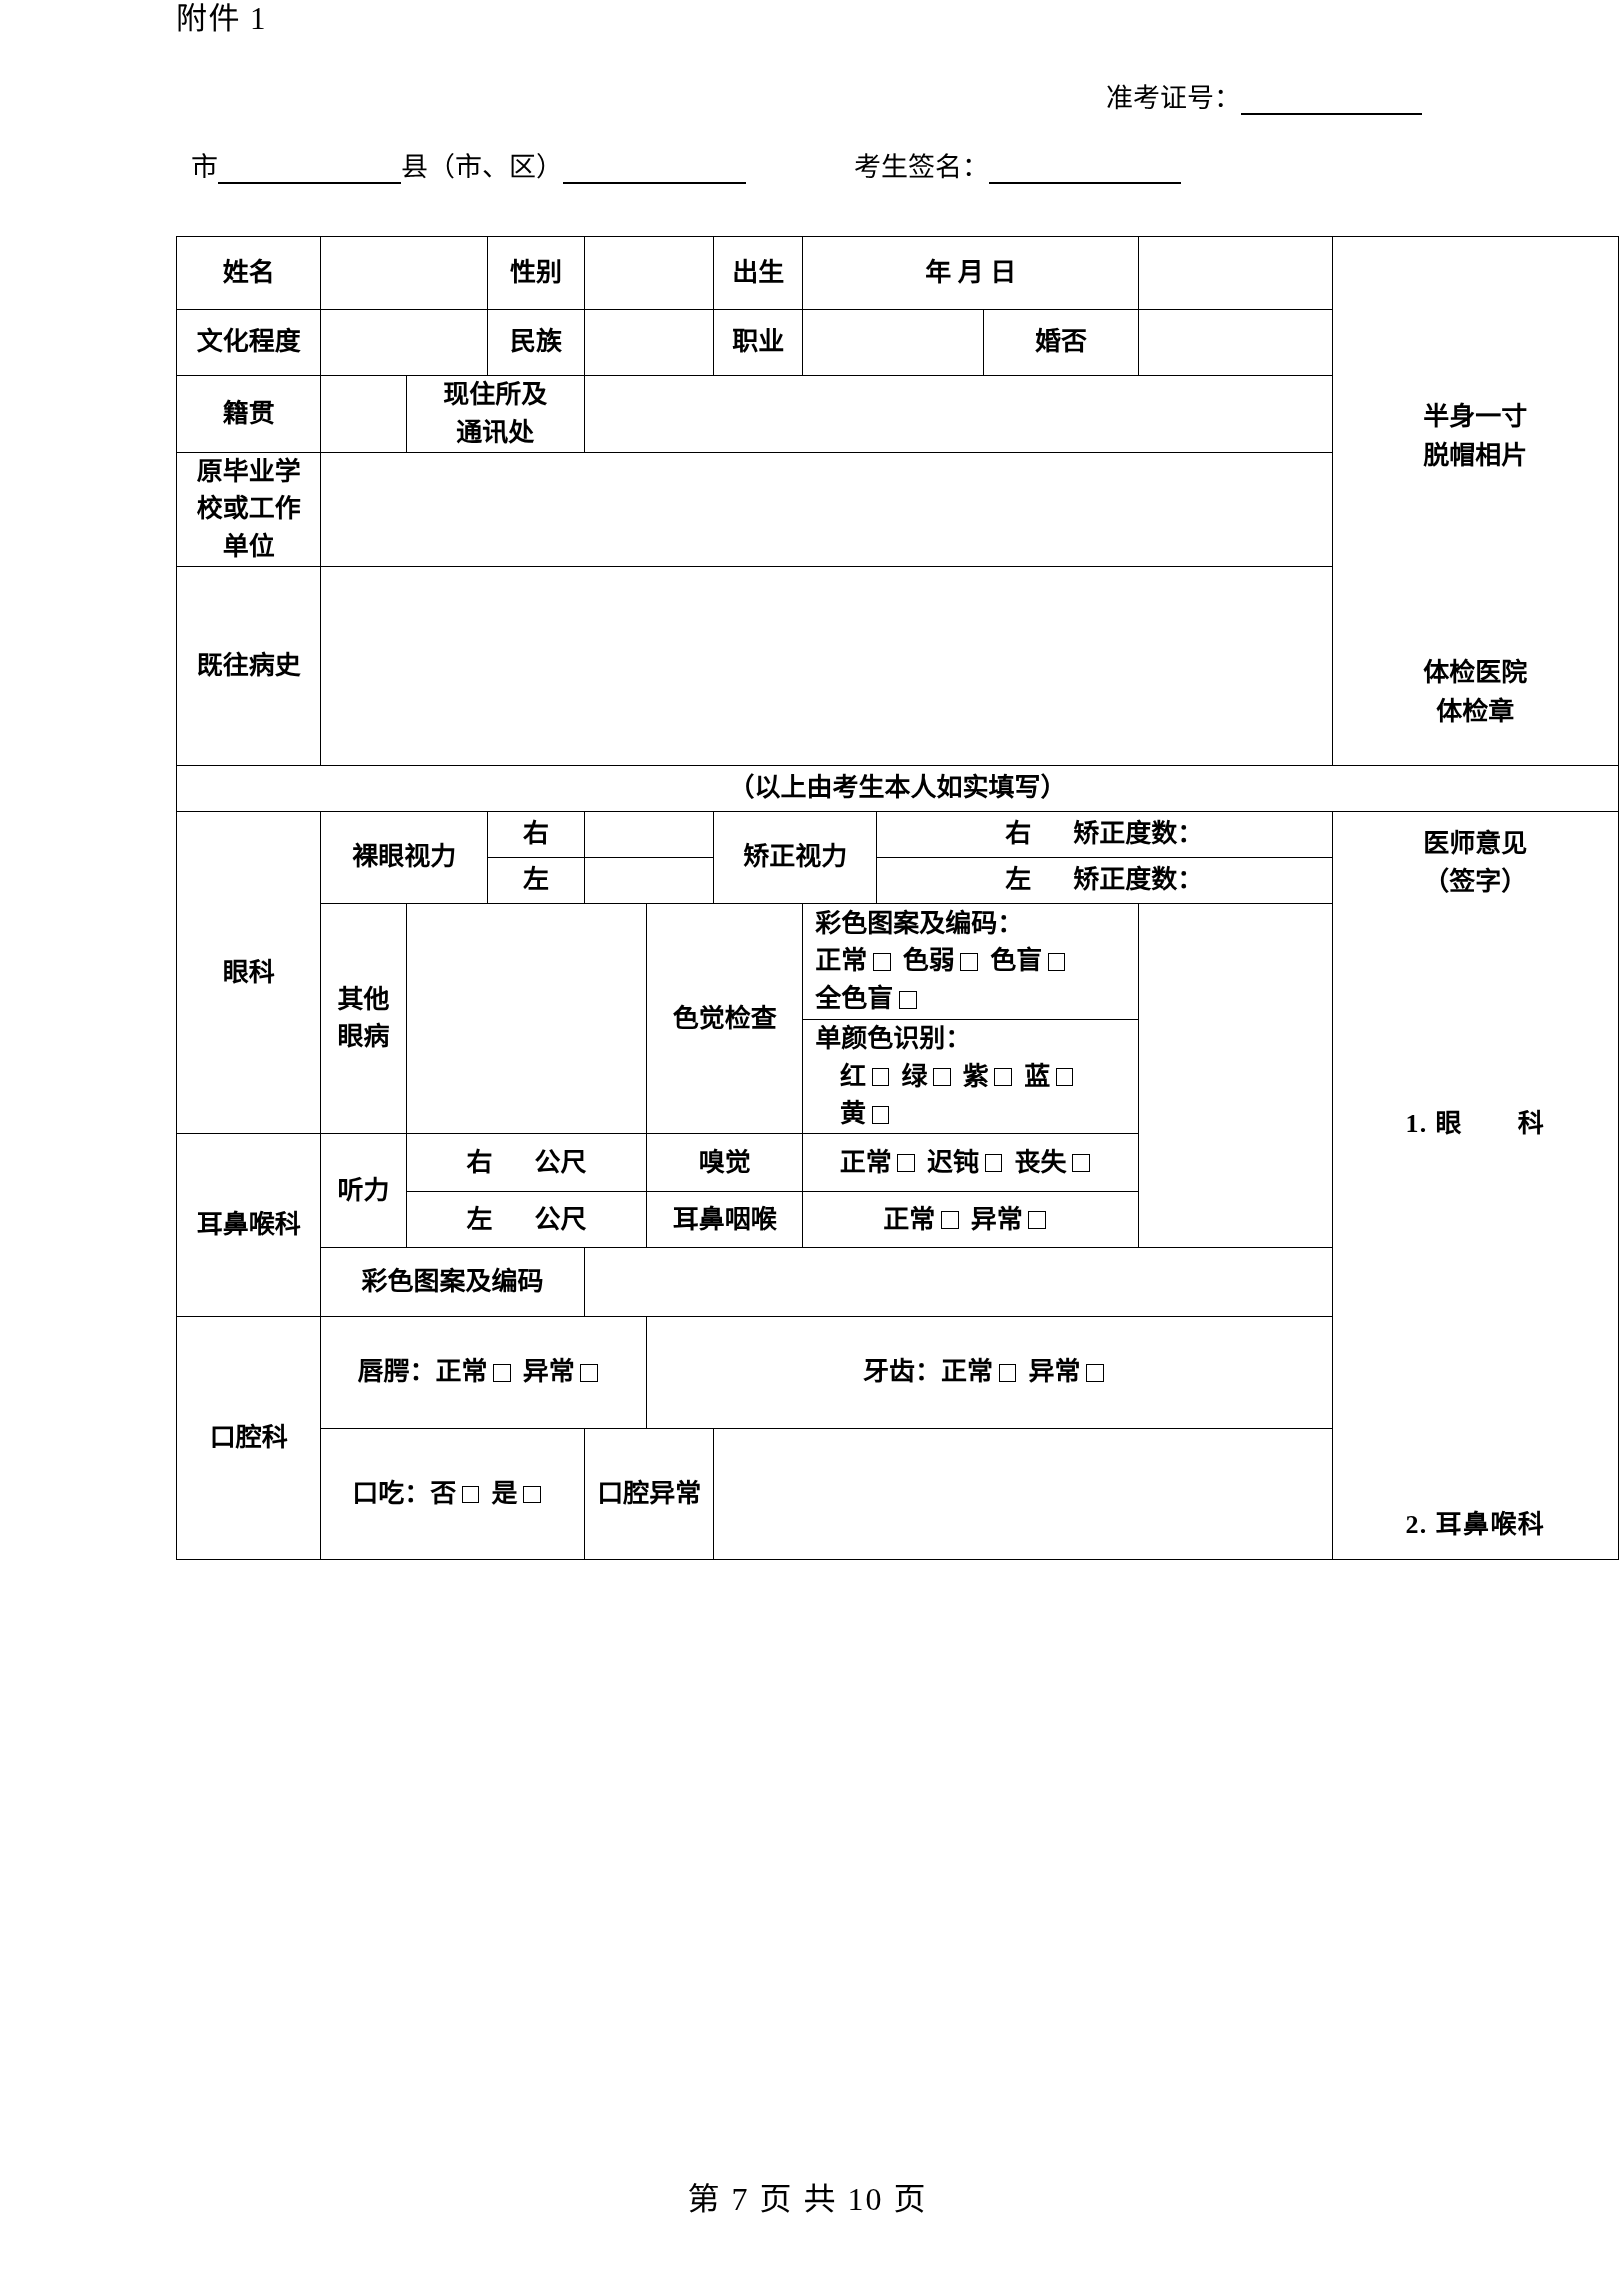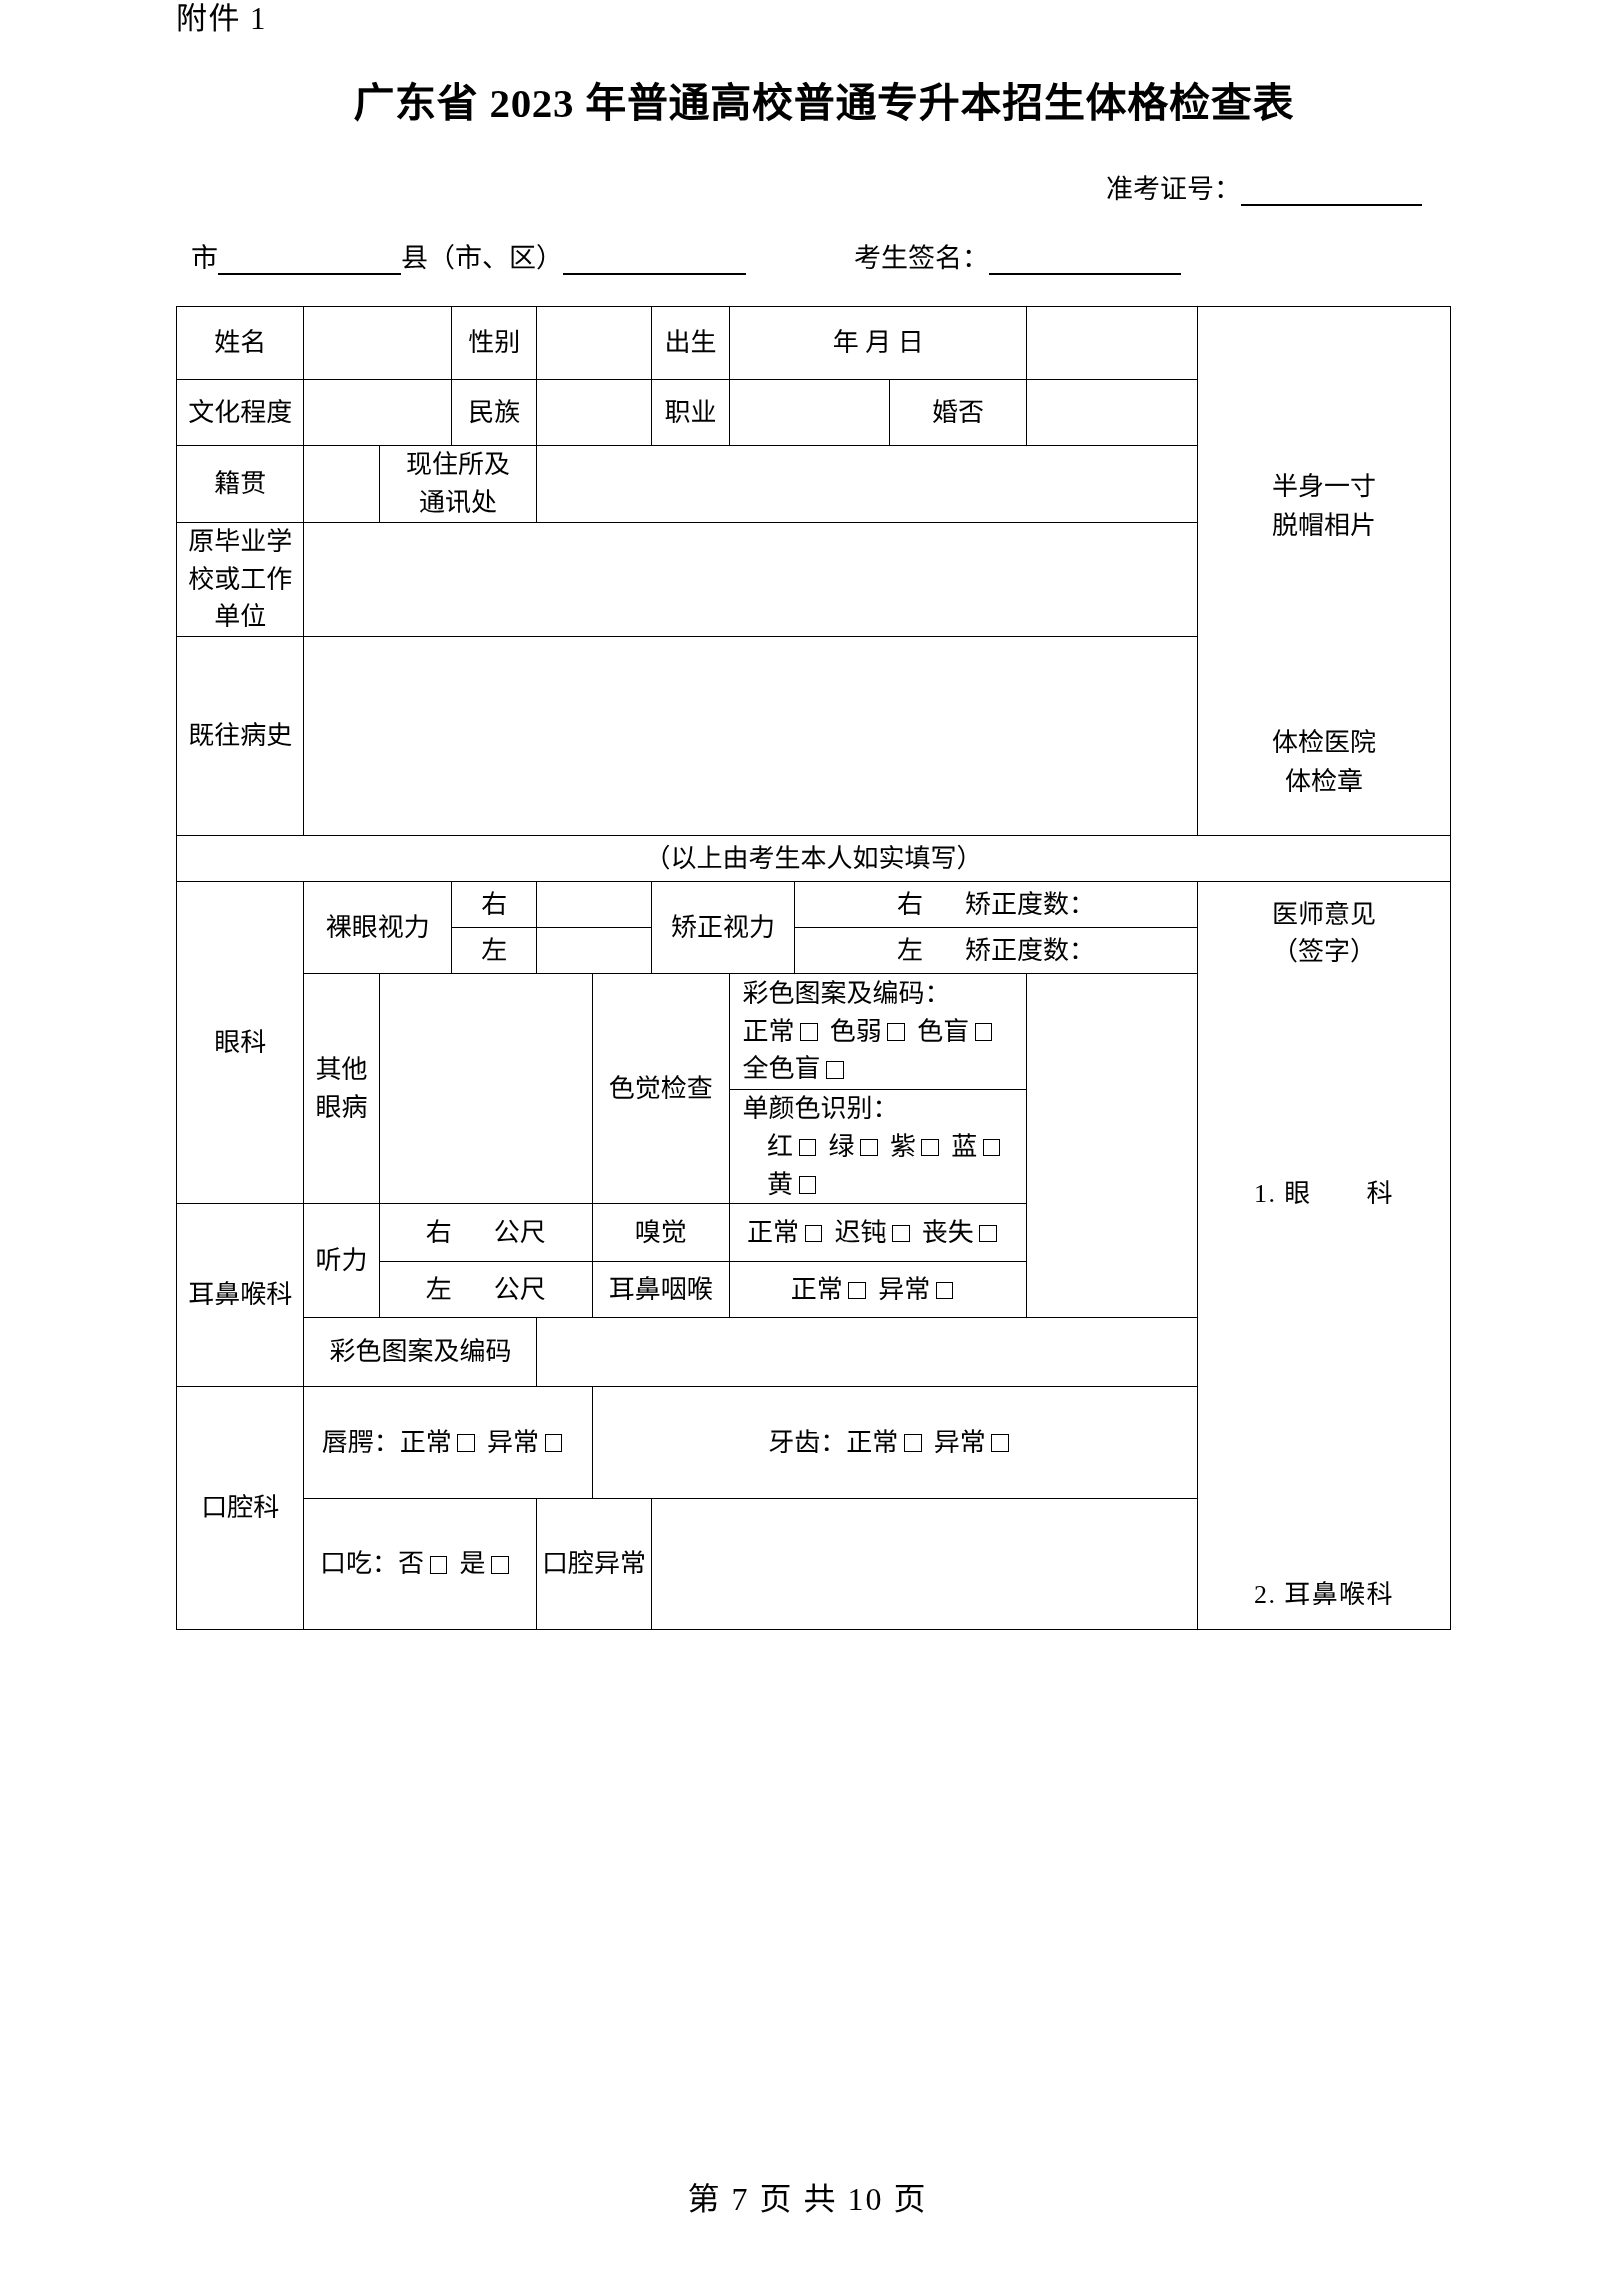--- a/index.html
+++ b/index.html
@@ -65,24 +65,25 @@
     display: flex;
     align-items: flex-end;
     padding-left: 15px;
   }
   .region-row .seg { white-space: nowrap; }
   .region-row .spacer-lg { width: 108px; }
 
   
   table.form {
     border-collapse: collapse;
-    width: 1275px;
-    margin-top: 31px;
+    width: 1443px;
+    margin-top: 52px;
     table-layout: fixed;
     font-size: 26px;
+    font-weight: bold;
   }
   table.form td {
     border: 1.4px solid #000000;
     padding: 0;
     text-align: center;
     vertical-align: middle;
     line-height: 1.45;
     font-size: 26px;
   }
   td.lt { text-align: left; padding-left: 13.6px; }
@@ -138,21 +139,20 @@
   }
 </style>
 </head>
 <body>
 
 <div class="page">
   <div class="sheet">
 
     <div class="attach-label">附件 1</div>
 
-    <div class="doc-title">广东省 2023 年普通高校普通专升本招生体格检查表</div>
 
     <div class="admit-row">
       <span>准考证号：</span><span class="blank w1"></span>
     </div>
 
     <div class="region-row">
       <span class="seg">市</span>
         <span class="blank w2"></span>
         <span class="seg">县（市、区）</span>
         <span class="blank w3"></span>

